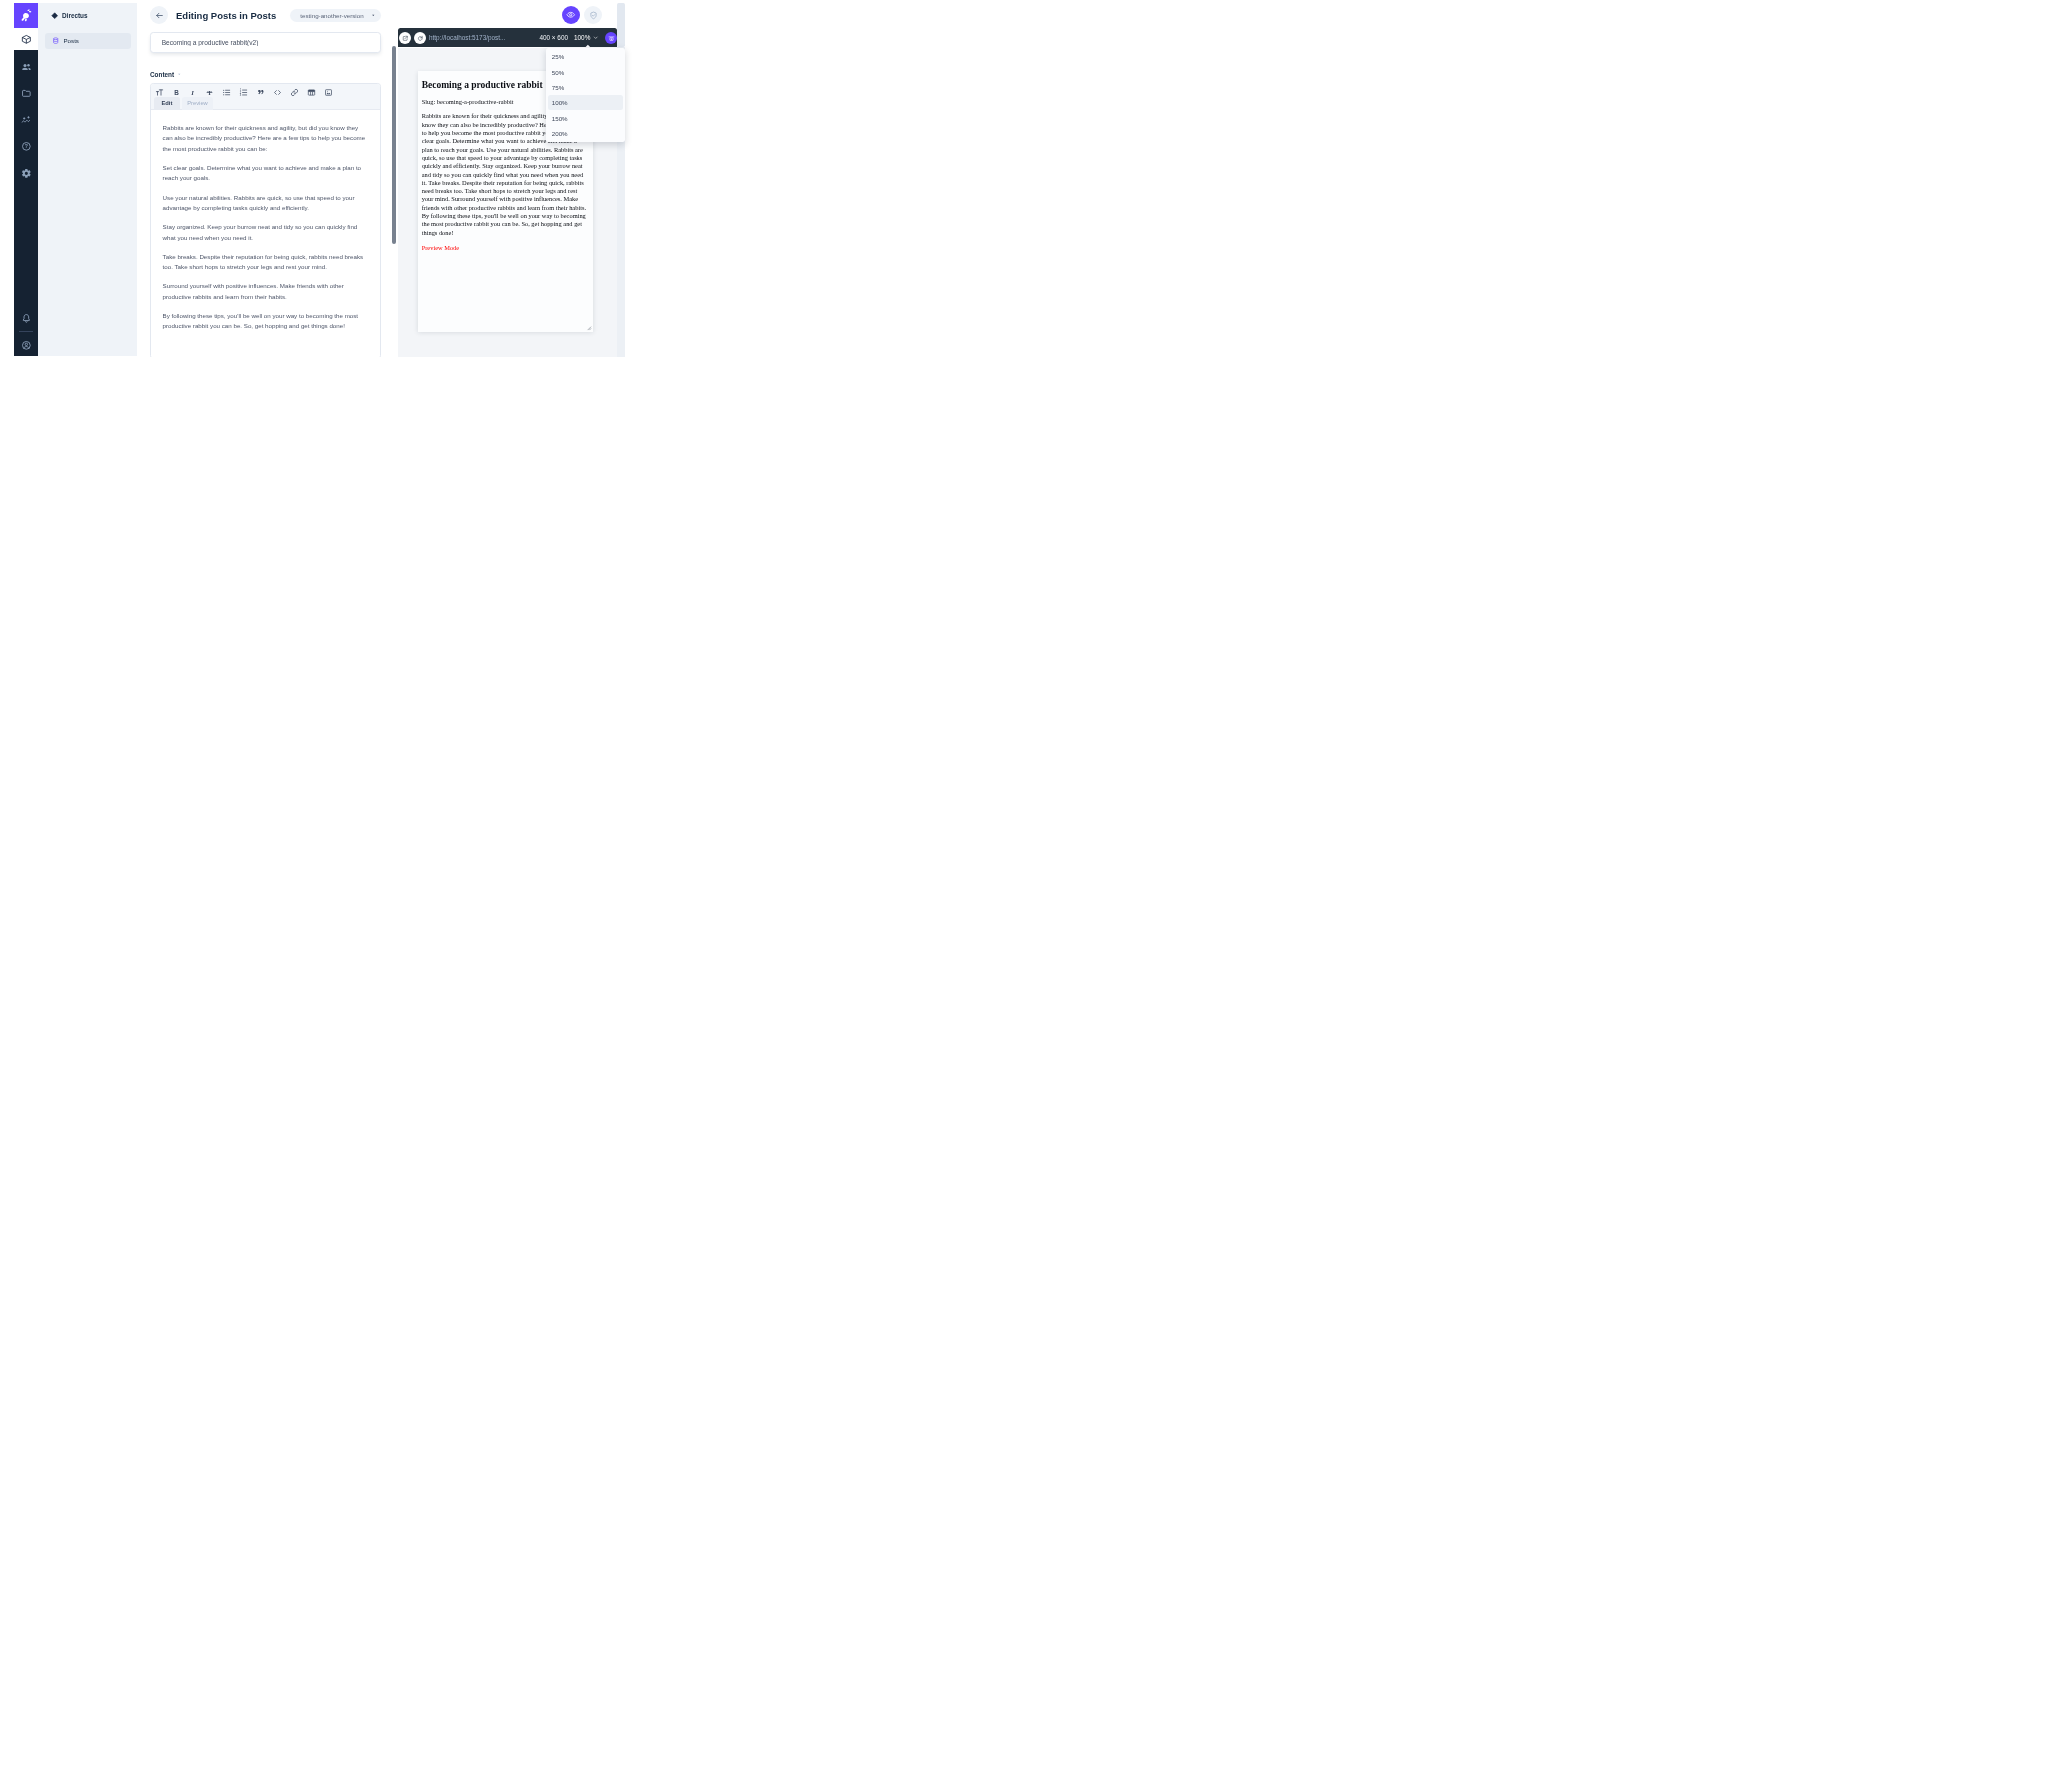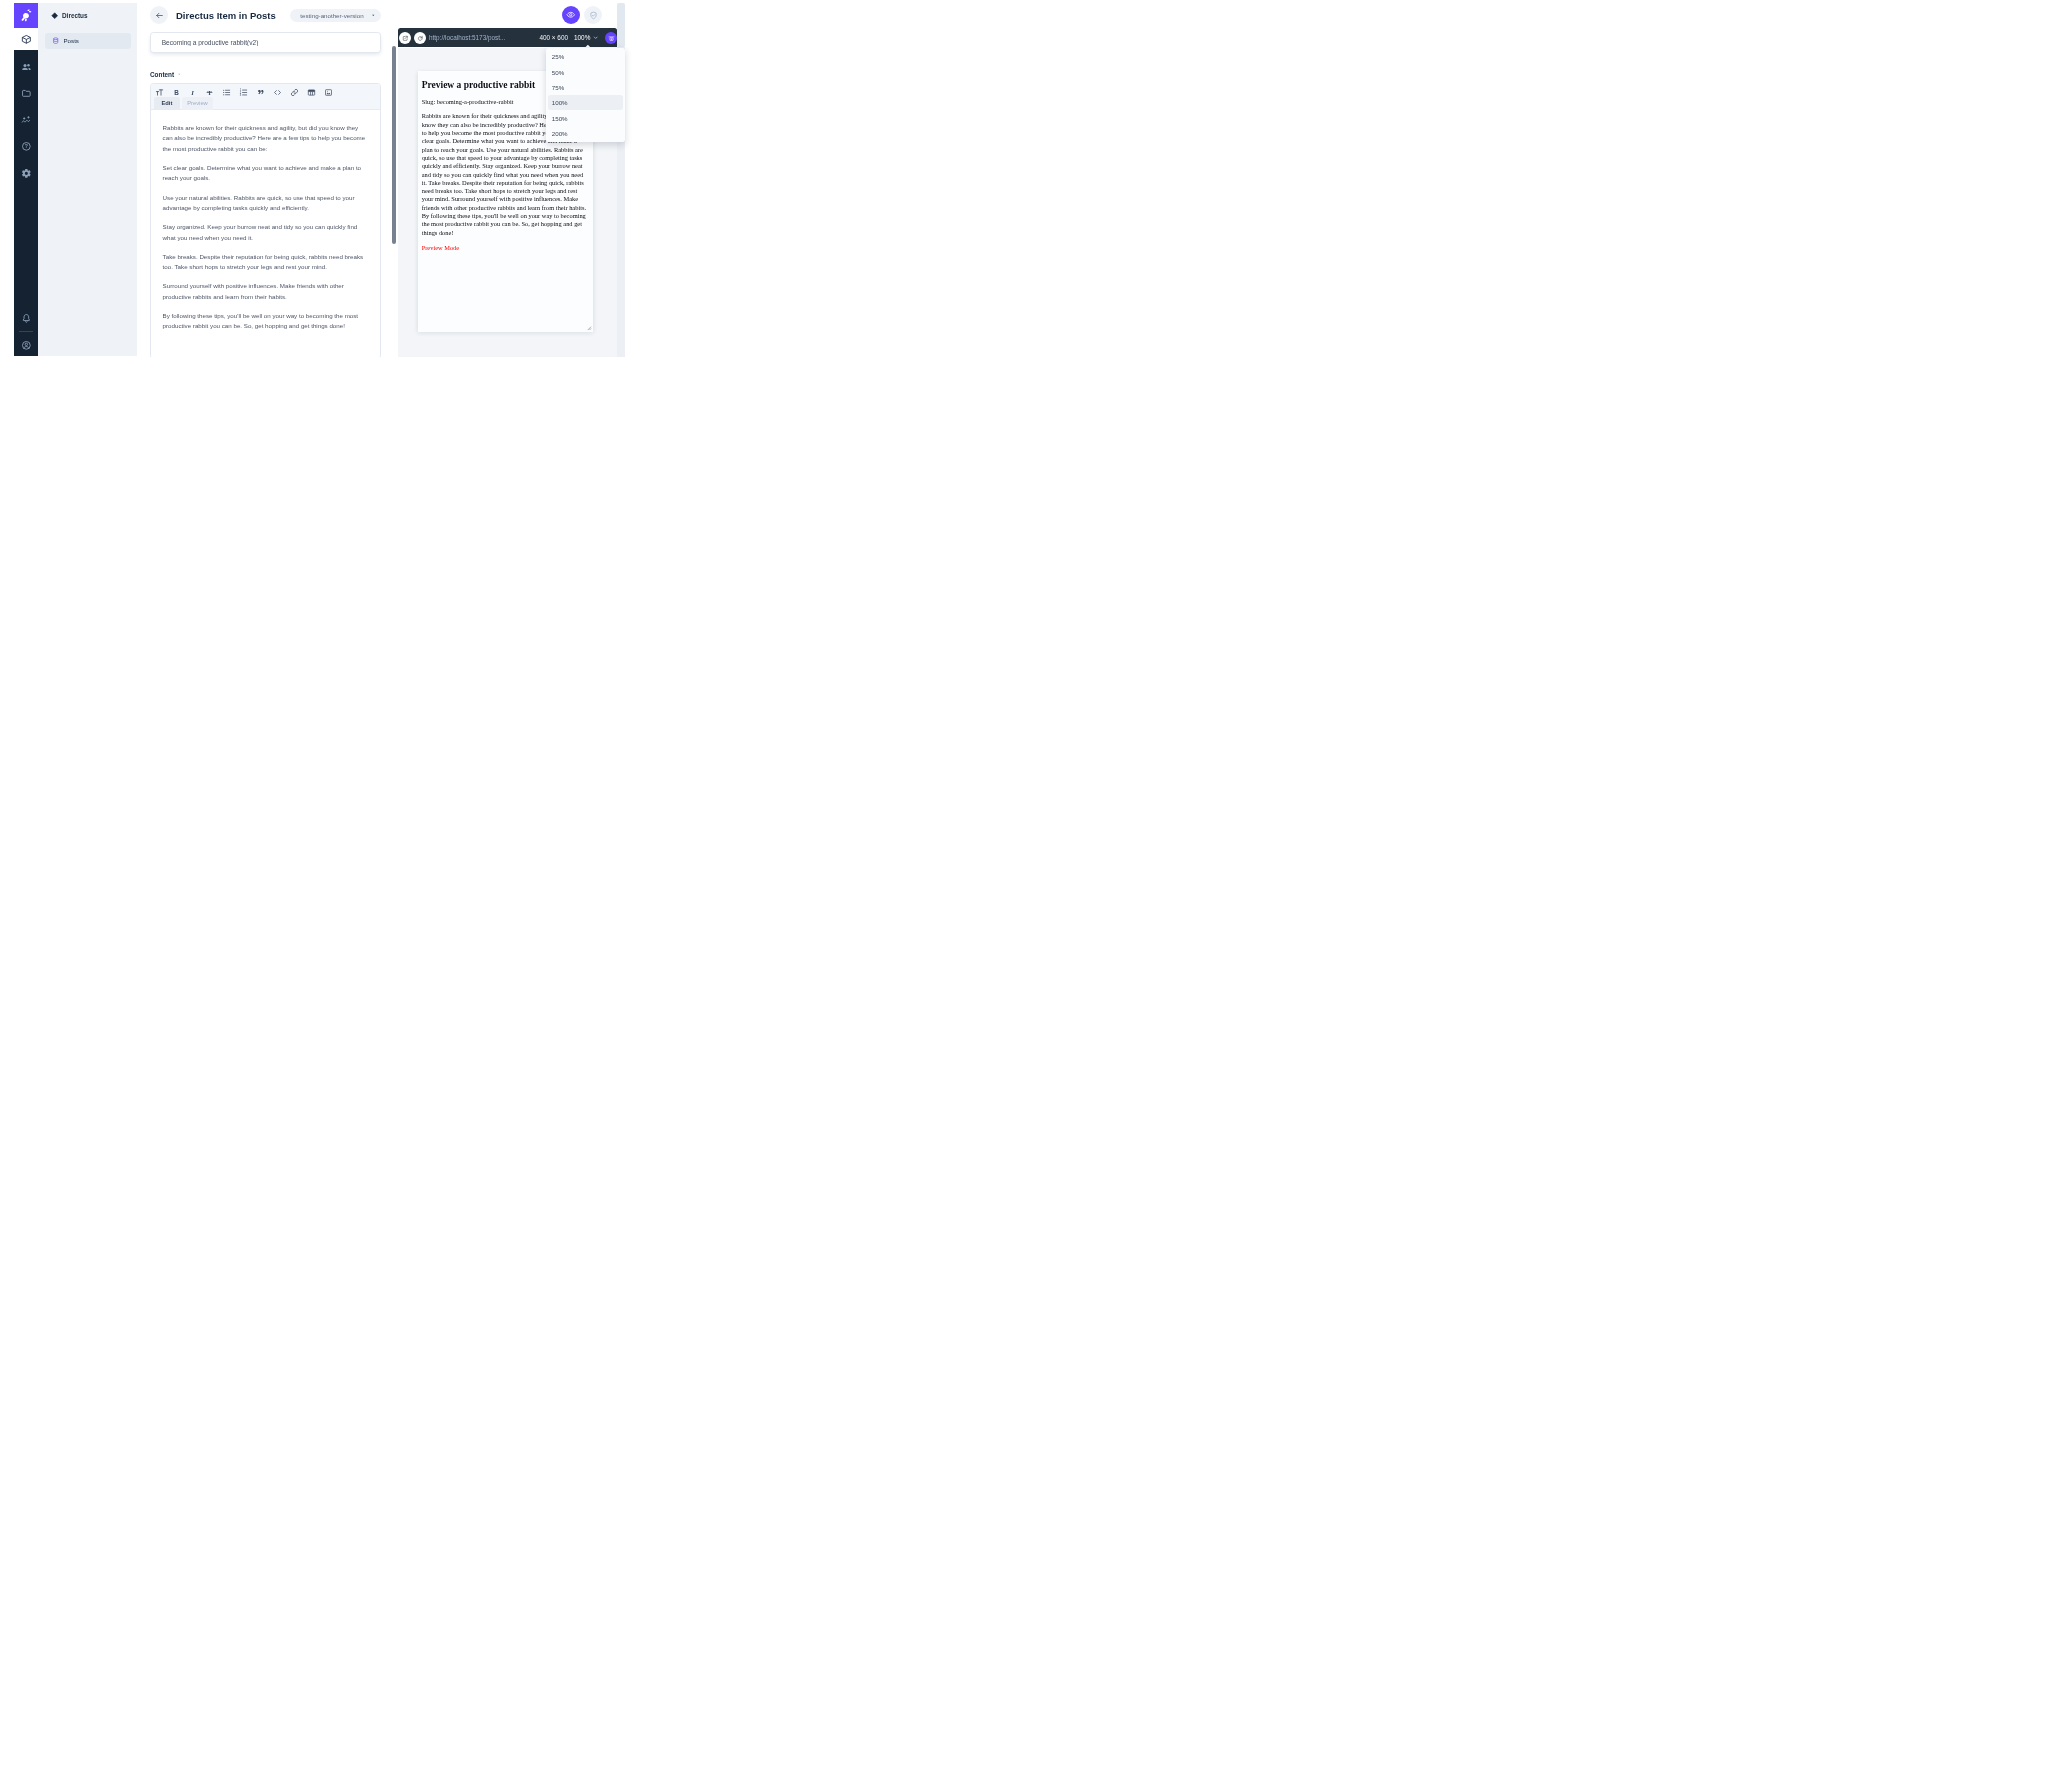--- a/index.html
+++ b/index.html
@@ -185,21 +185,21 @@
   </div>
 
   <button class="a back-btn">
     <span class="icon">
         <svg viewBox="0 0 24 24" fill="none" stroke="currentColor" stroke-width="2.2" stroke-linecap="round" stroke-linejoin="round">
           <path d="M19.5 12h-15"></path>
           <path d="m10.5 6-6 6 6 6"></path>
         </svg>
       </span>
   </button>
-  <h1 class="a page-title">Directus Item in Posts</h1>
+  <h1 class="a page-title">Editing Posts in Posts</h1>
   <button class="a version-chip">
     <span class="version-label">testing-another-version</span>
     <span class="icon chip-caret">
         <svg viewBox="0 0 24 24">
           <path d="M6 9.5h12L12 16z" fill="currentColor"></path>
         </svg>
       </span>
   </button>
   <button class="a eye-btn">
     <span class="icon">
@@ -333,21 +333,21 @@
     <span class="icon">
         <svg viewBox="0 0 24 24" fill="none" stroke="currentColor" stroke-width="2">
           <path d="M3.5 6.5h17" stroke-linecap="round"></path>
           <rect x="6.5" y="9.5" width="11" height="9" rx="1"></rect>
           <rect x="10" y="12.5" width="4" height="3.5" fill="currentColor" stroke="none"></rect>
         </svg>
       </span>
   </button>
 
   <div class="a iframe-card">
-    <h1 class="doc-heading">Preview a productive rabbit</h1>
+    <h1 class="doc-heading">Becoming a productive rabbit</h1>
     <p class="doc-slug">Slug: becoming-a-productive-rabbit</p>
     <p class="doc-body">Rabbits are known for their quickness and agility, but did you know they can also be incredibly productive? Here are a few tips to help you become the most productive rabbit you can be: Set clear goals. Determine what you want to achieve and make a plan to reach your goals. Use your natural abilities. Rabbits are quick, so use that speed to your advantage by completing tasks quickly and efficiently. Stay organized. Keep your burrow neat and tidy so you can quickly find what you need when you need it. Take breaks. Despite their reputation for being quick, rabbits need breaks too. Take short hops to stretch your legs and rest your mind. Surround yourself with positive influences. Make friends with other productive rabbits and learn from their habits. By following these tips, you'll be well on your way to becoming the most productive rabbit you can be. So, get hopping and get things done!</p>
     <p class="doc-mode">Preview Mode</p>
     <span class="resize-grip icon">
         <svg viewBox="0 0 24 24" fill="none" stroke="currentColor" stroke-width="2" stroke-linecap="round">
           <path d="M20 8 8 20"></path>
           <path d="m20 15-5 5"></path>
         </svg>
       </span>
   </div>

